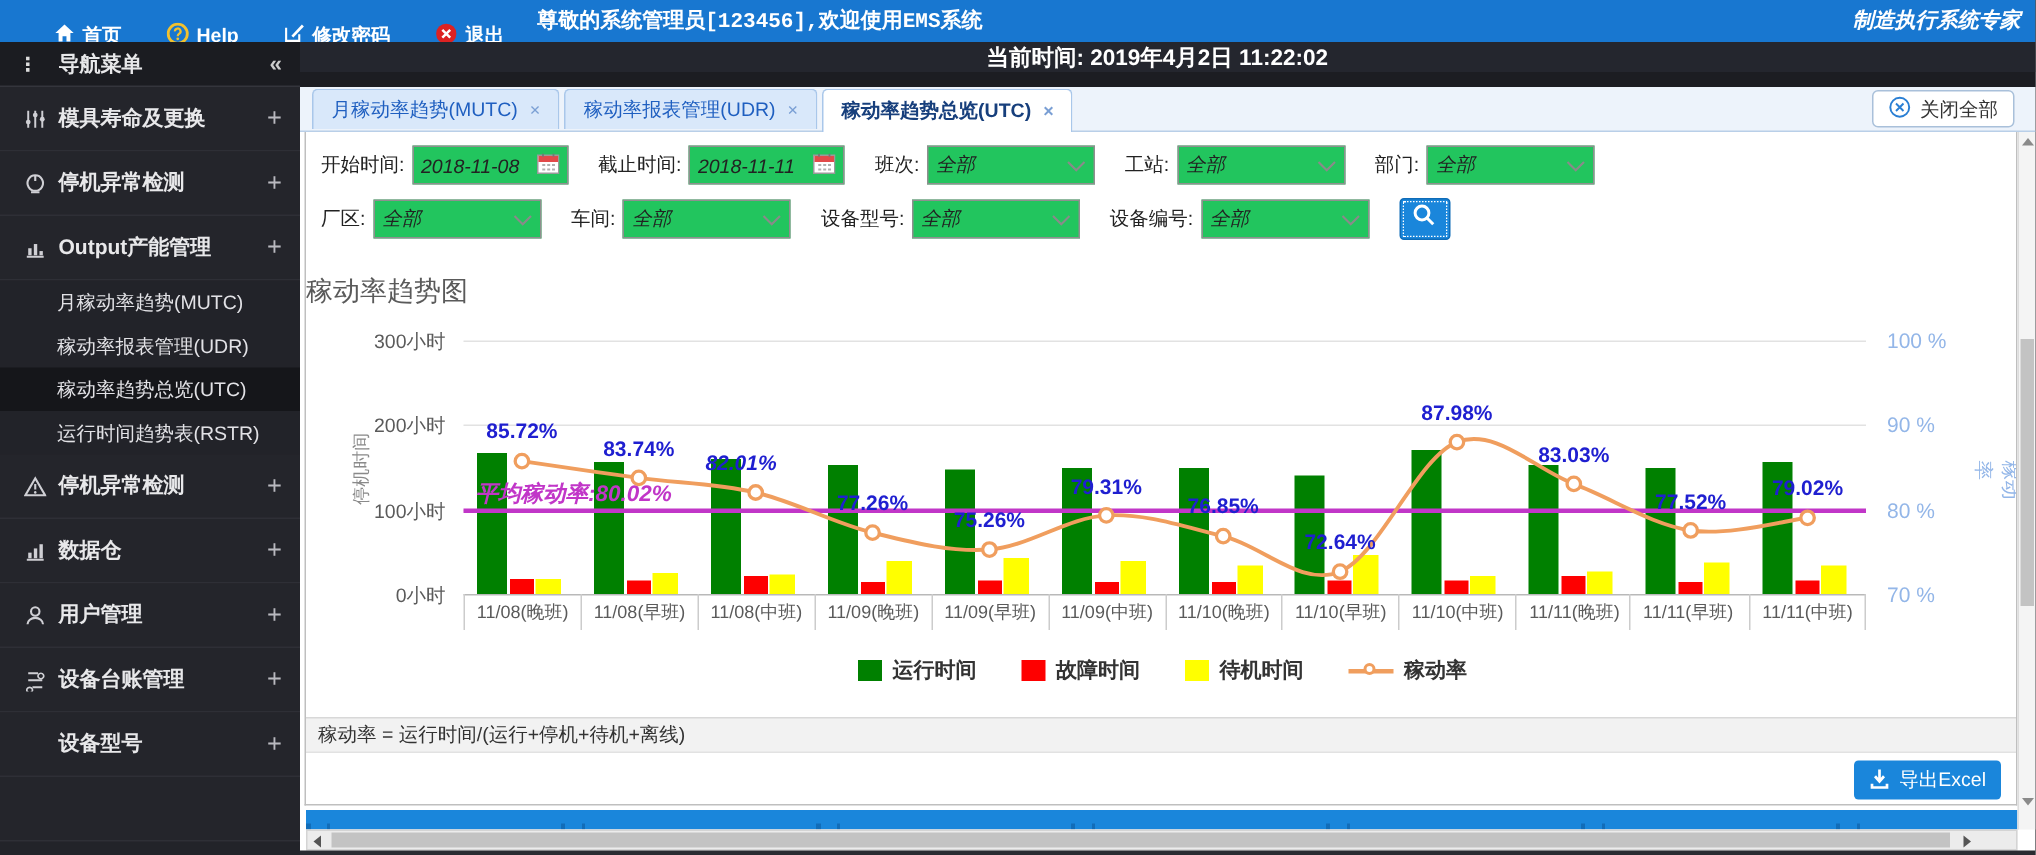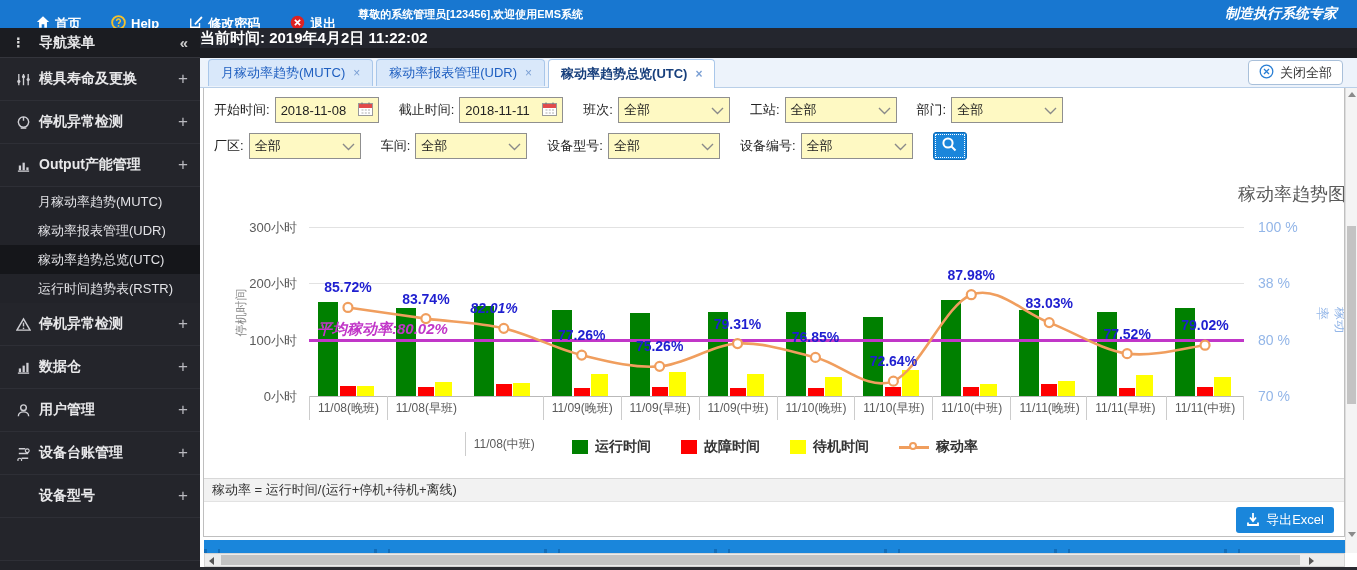--- a/index.html
+++ b/index.html
@@ -6,27 +6,27 @@
   html,body { width:1357px; height:570px; overflow:hidden;
     font-family:"Liberation Sans","DejaVu Sans",sans-serif; background:#1c1d22; }
   body { position:relative; }
 
   
   .topbar { position:absolute; left:0; top:0; width:1357px; height:28px;
     background:#1877d0; display:flex; align-items:center; color:#fff; }
   .tb-items { display:flex; align-items:center; padding-left:28px; gap:0; }
   .tb-item { display:flex; align-items:center; gap:5px; padding:0 22px 0 8px;
     font-size:13px; font-weight:bold; cursor:pointer; white-space:nowrap;margin-top:19px; }
-  .tb-welcome { font-size:11px; font-weight:bold; white-space:nowrap; }
-  .tb-brand { margin-left:auto; padding-right:20px; font-size:14px;
+  .tb-welcome { font-size:14px; font-weight:bold; white-space:nowrap;font-family:Liberation Mono, monospace; }
+  .tb-brand { margin-left:auto; padding-right:10px; font-size:14px;
     font-style:italic; font-weight:bold; white-space:nowrap; }
 
   
   .timebar { position:absolute; left:200px; top:28px; width:1157px; height:20px;
-    background:#24262e; display:flex; align-items:center; justify-content:flex-start; }
+    background:#24262e; display:flex; align-items:center; justify-content:center; }
   .timebar .time-text { color:#fff; font-size:15px; font-weight:bold; padding-right:14px; }
 
   
   .sidebar { position:absolute; left:0; top:28px; width:200px; height:542px;
     background:#222329; color:#e8e8ea; }
   .nav-header { height:30px; background:#1b1c21; display:flex; align-items:center;
     padding:0 12px; font-size:14px; font-weight:bold; border-bottom:1px solid #34353c; }
   .nav-header .dots { letter-spacing:0; margin-right:14px; font-size:13px; color:#ddd; }
   .nav-header .collapse { margin-left:auto; font-size:15px; color:#ccc; cursor:pointer; }
   .nav-group { height:43px; display:flex; align-items:center; gap:7px;
@@ -55,30 +55,30 @@
 
   .content-box { position:absolute; left:3px; top:30px; width:1142px; height:449px;
     border:1px solid #bfbfbf; border-top:none; background:#fff; overflow:hidden; }
 
   
   .filter-row { position:absolute; left:0; display:flex; align-items:center; gap:20px; padding-left:10px; }
   .filter-row.r1 { top:9px; }
   .filter-row.r2 { top:44px; }
   .ffield { display:flex; align-items:center; gap:5px; font-size:13px; color:#222; white-space:nowrap; }
   .ctl { display:flex; align-items:center; justify-content:space-between; height:26px;
-    border:1px solid #8f8f8f; background:#fef9c3; padding:0 5px; font-size:13px; color:#222; cursor:pointer; }
+    border:1px solid #8f8f8f; background:#22c55e; padding:0 5px; font-size:13px; color:#222; cursor:pointer;font-style:italic; }
   .ctl.date { width:104px; }
   .ctl.select { width:112px; }
   .search-btn { width:34px; height:28px; background:#1a86db; border:1px solid #0f6cb8;
     border-radius:3px; display:flex; align-items:center; justify-content:center;
     outline:1px dotted #fff; outline-offset:-3px; cursor:pointer; }
 
   
   .chart-area { position:absolute; left:0; top:82px; width:1142px; height:306px; }
-  .chart-title { position:absolute; left:0; top:12px; width:1142px; text-align:right;
+  .chart-title { position:absolute; left:0; top:12px; width:1142px; text-align:left;
     font-size:18px; color:#5a5a5a; }
   .gridline { position:absolute; height:1px; background:#e2e2e2; }
   .gridline.base { background:#b9b9b9; }
   .ytick-l { position:absolute; width:58px; text-align:right; font-size:13px; color:#5a5a5a; }
   .ytick-r { position:absolute; font-size:14px; color:#93b6e8; }
   .yaxis-label { position:absolute; font-size:12px; color:#777; }
   .yaxis-label.left { transform:rotate(-90deg); color:#8a8a8a; }
   .yaxis-label.right { transform:rotate(90deg); color:#93b6e8; }
   .bar { position:absolute; }
   .avg-line { position:absolute; height:3px; background:#c136c8; }
@@ -389,21 +389,21 @@
         </div>
       </div>
 
     <div class="chart-area" id="chart-area">
       <div class="chart-title">稼动率趋势图</div>
     <div class="gridline" style="left: 105px; top: 57px; width: 935px;"></div>
         <div class="ytick-l" style="left: 35px; top: 49px;">300小时</div>
         <div class="ytick-r" style="left: 1054px; top: 49px;">100 %</div>
         <div class="gridline" style="left: 105px; top: 113.333px; width: 935px;"></div>
         <div class="ytick-l" style="left: 35px; top: 105.333px;">200小时</div>
-        <div class="ytick-r" style="left: 1054px; top: 105.333px;">38 %</div>
+        <div class="ytick-r" style="left: 1054px; top: 105.333px;">90 %</div>
         <div class="gridline" style="left: 105px; top: 169.667px; width: 935px;"></div>
         <div class="ytick-l" style="left: 35px; top: 161.667px;">100小时</div>
         <div class="ytick-r" style="left: 1054px; top: 161.667px;">80 %</div>
         <div class="gridline base" style="left: 105px; top: 226px; width: 935px;"></div>
         <div class="ytick-l" style="left: 35px; top: 218px;">0小时</div>
         <div class="ytick-r" style="left: 1054px; top: 218px;">70 %</div>
         <div class="yaxis-label left" style="left: 13px; top: 133.5px;">停机时间</div>
         <div class="yaxis-label right" style="left: 1112px; top: 133.5px; font-size: 13px;">稼动率</div>
         <div class="bar" style="left: 114px; top: 132.487px; width: 20px; height: 93.5133px; background: rgb(0, 128, 0);"></div>
         <div class="bar" style="left: 191.917px; top: 138.12px; width: 20px; height: 87.88px; background: rgb(0, 128, 0);"></div>
@@ -465,21 +465,21 @@
         <div class="val-label" style="left: 413.625px; top: 168.369px;">75.26%</div>
         <div class="val-label" style="left: 491.542px; top: 145.554px;">79.31%</div>
         <div class="val-label" style="left: 569.458px; top: 159.412px;">76.85%</div>
         <div class="val-label" style="left: 647.375px; top: 183.128px;">72.64%</div>
         <div class="val-label" style="left: 725.292px; top: 96.7127px;">87.98%</div>
         <div class="val-label" style="left: 803.208px; top: 124.598px;">83.03%</div>
         <div class="val-label" style="left: 881.125px; top: 155.637px;">77.52%</div>
         <div class="val-label" style="left: 959.042px; top: 147.187px;">79.02%</div>
         <div class="x-cell" style="left: 105px; top: 226px; width: 77.9167px;">11/08(晚班)</div>
         <div class="x-cell" style="left: 182.917px; top: 226px; width: 77.9167px;">11/08(早班)</div>
-        <div class="x-cell" style="left: 260.833px; top: 226px; width: 77.9167px; margin-top: 36px;">11/08(中班)</div>
+        <div class="x-cell" style="left: 260.833px; top: 226px; width: 77.9167px;">11/08(中班)</div>
         <div class="x-cell" style="left: 338.75px; top: 226px; width: 77.9167px;">11/09(晚班)</div>
         <div class="x-cell" style="left: 416.667px; top: 226px; width: 77.9167px;">11/09(早班)</div>
         <div class="x-cell" style="left: 494.583px; top: 226px; width: 77.9167px;">11/09(中班)</div>
         <div class="x-cell" style="left: 572.5px; top: 226px; width: 77.9167px;">11/10(晚班)</div>
         <div class="x-cell" style="left: 650.417px; top: 226px; width: 77.9167px;">11/10(早班)</div>
         <div class="x-cell" style="left: 728.333px; top: 226px; width: 77.9167px;">11/10(中班)</div>
         <div class="x-cell" style="left: 806.25px; top: 226px; width: 77.9167px;">11/11(晚班)</div>
         <div class="x-cell" style="left: 882px; top: 226px; width: 77.9167px;">11/11(早班)</div>
         <div class="x-cell last" style="left: 962.083px; top: 226px; width: 77.9167px;">11/11(中班)</div>
         <div class="legend" style="top: 268px;">

